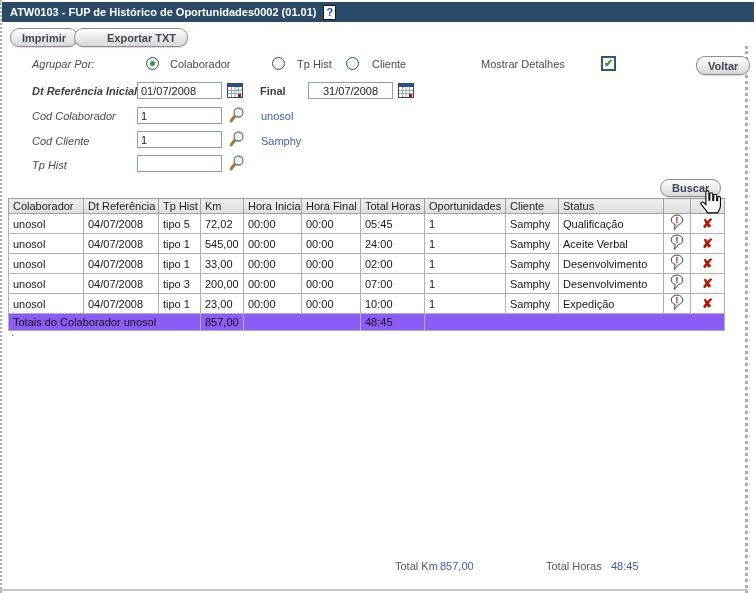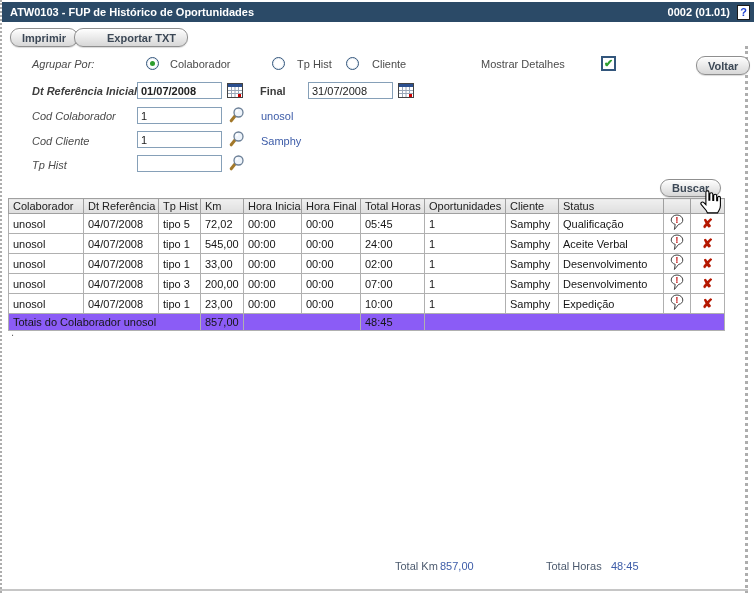--- a/index.html
+++ b/index.html
@@ -7,22 +7,22 @@
   .page { position: relative; width: 756px; height: 593px; background: #fff; overflow: hidden; }
 
   
   .edge-left  { position: absolute; left: 0; top: 0; height: 593px; border-left: 2px dotted #adadad; }
   .edge-right { position: absolute; left: 745px; top: 46px; height: 547px; border-left: 3px dotted #adadad; }
   .edge-bottom{ position: absolute; left: 0; top: 589px; width: 748px; border-top: 2px solid #c6c6c6; }
 
   
   .titlebar { position: absolute; left: 2px; top: 2px; width: 752px; height: 20px;
               background: #2b4a67; color: #fff; font-size: 11px; font-weight: bold;
-              display: flex; align-items: center; justify-content: space-between; padding: 0 4px 0 8px; }
-  .titlebar-right { display: flex; align-items: center; margin-left: 20px; }
+              display: flex; align-items: center; padding: 0 4px 0 8px; }
+  .titlebar-right { display: flex; align-items: center; }
   .help-icon { width: 13px; height: 15px; margin-left: 7px; background: #fff; border: 1px solid #1a1a1a;
                color: #1b3fd0; font-size: 11px; font-weight: bold; line-height: 13px; text-align: center; cursor: pointer; }
 
   
   .btn { position: absolute; height: 19px; padding: 0 11px; border: 1px solid #8f8f8f; border-radius: 9px;
          background: linear-gradient(#fefefe, #d7d7d7); box-shadow: inset 0 1px 0 #fff, 0 1px 1px rgba(0,0,0,.15);
          font: bold 11px "Liberation Sans", sans-serif; color: #3c4856; display: inline-flex; align-items: center; cursor: pointer; }
   #btn-imprimir { left: 10px;  top: 28px; }
   #btn-exportar { left: 74px;  top: 28px; padding-left: 32px; }
   #btn-voltar   { left: 696px; top: 28px; margin-top: 28px; }
@@ -94,35 +94,35 @@
 
   <span class="radio" style="left:346px;top:57px"></span>
   <span class="ftext" style="left:372px;top:58px">Cliente</span>
 
   <span class="ftext" style="left:481px;top:58px">Mostrar Detalhes</span>
   <span class="cb">
       <span class="cb-check">✔</span>
     </span>
 
   <span class="flabel b" style="top:85px">Dt Referência Inicial</span>
-  <input class="tinput" style="left: 137px; top: 82px; font-weight: bold;" value="01/07/2008">
+  <input class="tinput" style="left: 137px; top: 82px;" value="01/07/2008">
   <svg class="icon-abs" style="left:227px;top:83px" width="16" height="15" viewBox="0 0 16 15">
     <rect x="0.5" y="0.5" width="15" height="14" fill="#fff" stroke="#444"></rect>
     <rect x="1" y="1" width="14" height="3" fill="#2b4f8f"></rect>
     <g stroke="#9aa7b8" stroke-width="1">
       <line x1="1" y1="7.5" x2="15" y2="7.5"></line>
         <line x1="1" y1="10.5" x2="15" y2="10.5"></line>
       <line x1="4.5" y1="4" x2="4.5" y2="14"></line>
         <line x1="8" y1="4" x2="8" y2="14"></line>
         <line x1="11.5" y1="4" x2="11.5" y2="14"></line>
     </g>
     <rect x="11" y="11" width="3" height="3" fill="#cc0000"></rect>
   </svg>
   <span class="ftext b" style="left:260px;top:85px;font-weight:bold;color:#3d3d3d">Final</span>
-  <input class="tinput" style="left: 308px; top: 82px;" value="31/07/2008">
+  <input class="tinput" style="left: 308px; top: 82px; text-align: center;" value="31/07/2008">
   <svg class="icon-abs" style="left:398px;top:83px" width="16" height="15" viewBox="0 0 16 15">
     <rect x="0.5" y="0.5" width="15" height="14" fill="#fff" stroke="#444"></rect>
     <rect x="1" y="1" width="14" height="3" fill="#2b4f8f"></rect>
     <g stroke="#9aa7b8" stroke-width="1">
       <line x1="1" y1="7.5" x2="15" y2="7.5"></line>
         <line x1="1" y1="10.5" x2="15" y2="10.5"></line>
       <line x1="4.5" y1="4" x2="4.5" y2="14"></line>
         <line x1="8" y1="4" x2="8" y2="14"></line>
         <line x1="11.5" y1="4" x2="11.5" y2="14"></line>
     </g>

